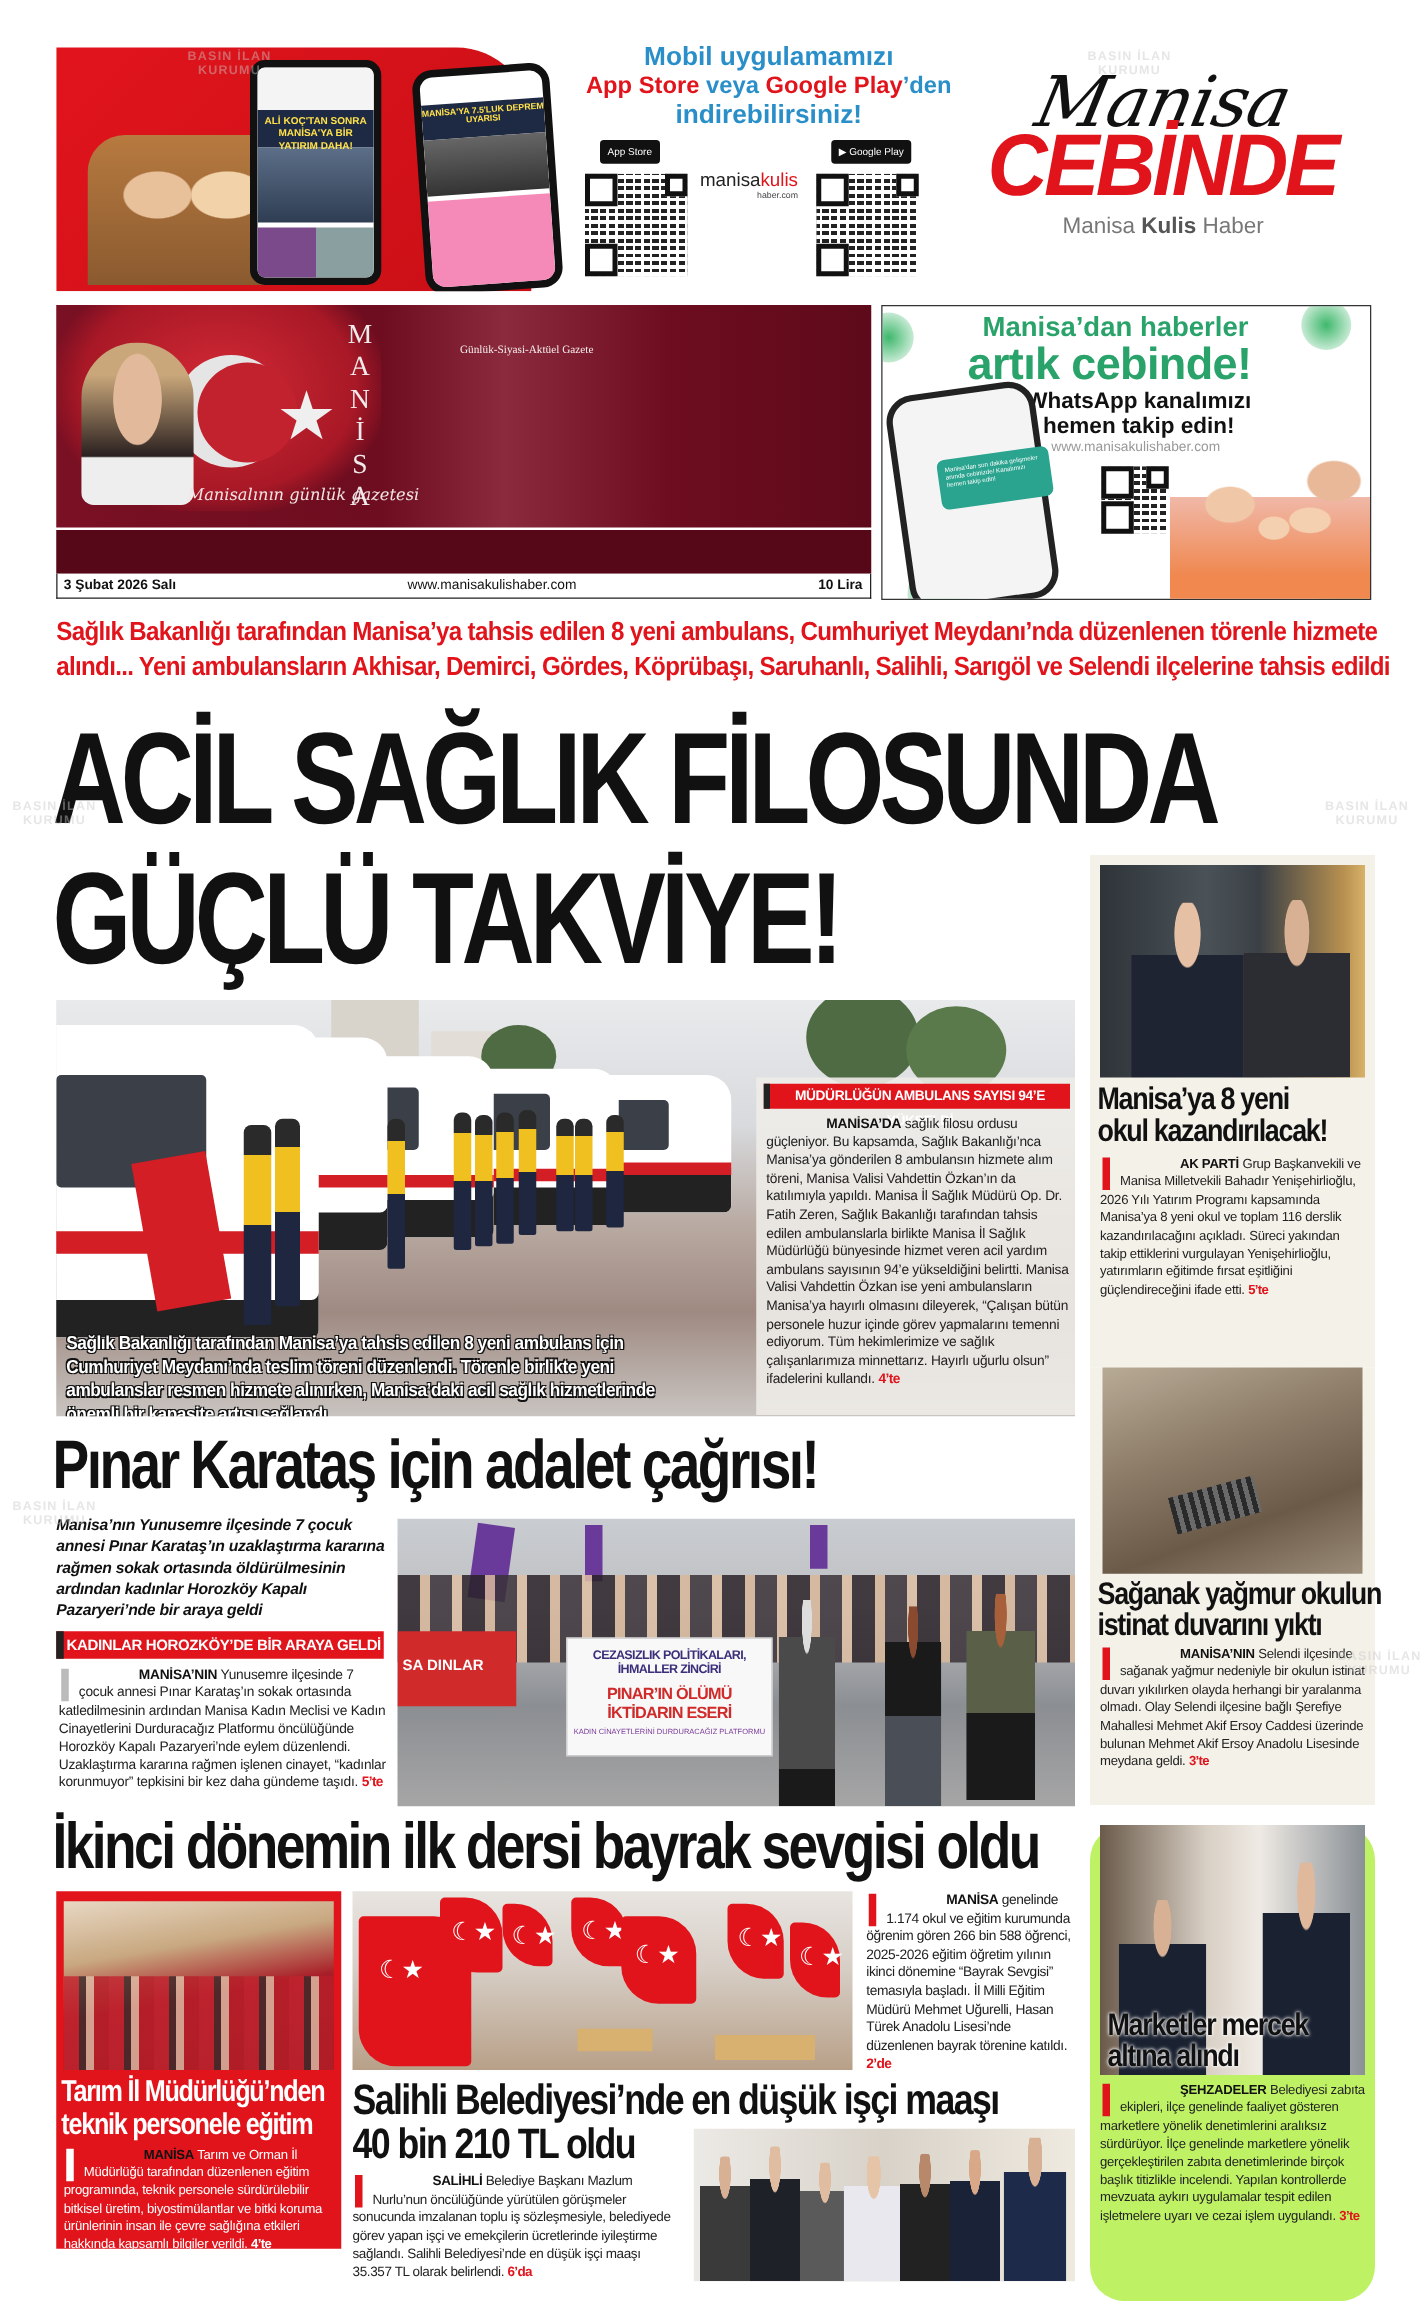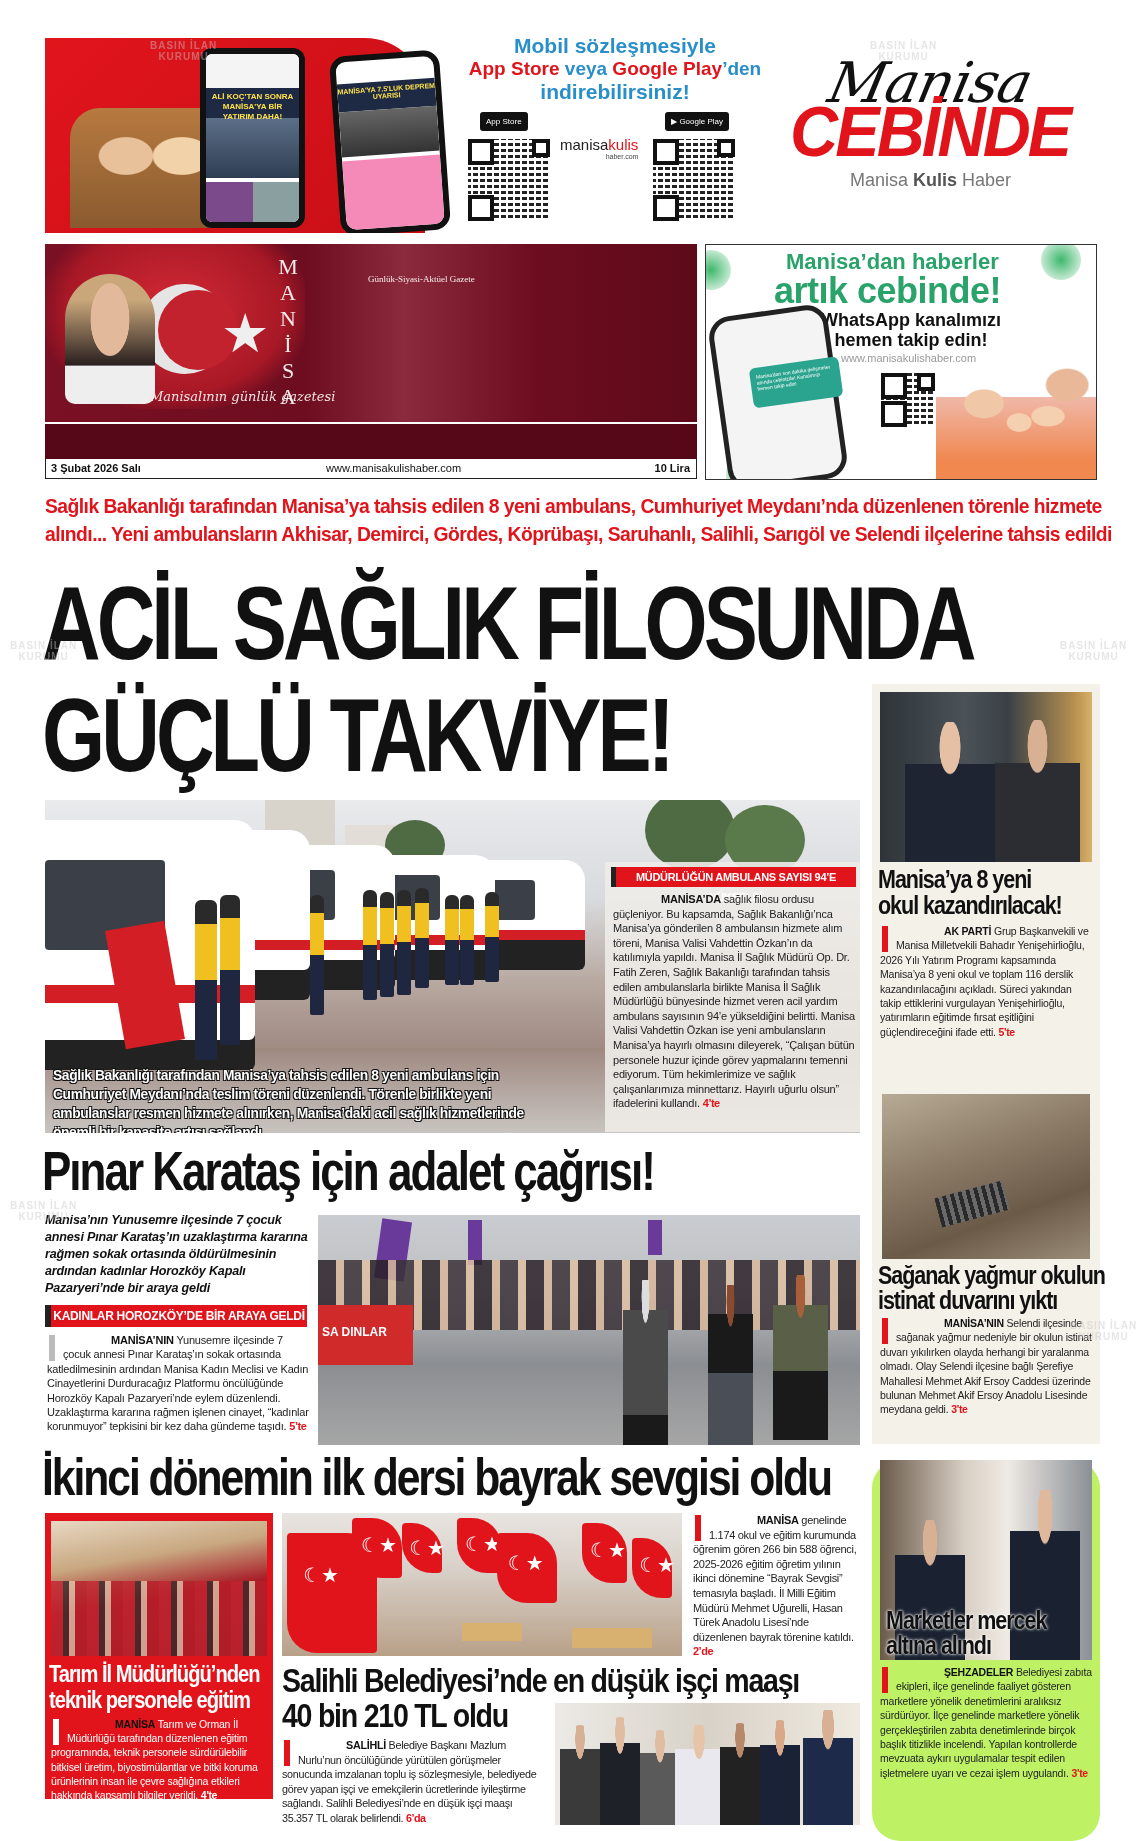--- a/index.html
+++ b/index.html
@@ -176,21 +176,21 @@
     </div>
   </div>
   <div class="phone">
     <div class="scr">
       <div class="ban">MANİSA'YA 7.5'LUK DEPREM UYARISI</div>
       <div class="img"></div>
       <div class="pink"></div>
     </div>
   </div>
   <div class="ad-text">
-    <div class="l1">Mobil sözleşmesiyle</div>
+    <div class="l1">Mobil uygulamamızı</div>
     <div class="l2"><span class="r">App Store</span><span> veya </span><span class="r">Google Play</span><span>’den</span></div>
     <div class="l3">indirebilirsiniz!</div>
   </div>
   <div class="store-btn" style="left:435px; top:84px;"><span> </span><span>App Store</span></div>
   <div class="mk-logo"><span>manisa</span><b>kulis</b><small>haber.com</small></div>
   <div class="store-btn" style="left:620px; top:84px;"><span>▶ </span><span>Google Play</span></div>
   <div class="qr" style="left:420px; top:108px;">
       <span class="corner"></span>
     </div>
   <div class="qr" style="left:605px; top:108px;">
@@ -329,20 +329,25 @@
 <div class="abs pinar-head">Pınar Karataş için adalet çağrısı!</div>
 <div class="abs pinar-lede">Manisa’nın Yunusemre ilçesinde 7 çocuk annesi Pınar Karataş’ın uzaklaştırma kararına rağmen sokak ortasında öldürülmesinin ardından kadınlar Horozköy Kapalı Pazaryeri’nde bir araya geldi</div>
 <div class="abs pinar-kicker">KADINLAR HOROZKÖY’DE BİR ARAYA GELDİ</div>
 <div class="abs pinar-body lead"><span class="greybar"></span><b>MANİSA’NIN</b><span> Yunusemre ilçesinde 7 çocuk annesi Pınar Karataş’ın sokak ortasında katledilmesinin ardından Manisa Kadın Meclisi ve Kadın Cinayetlerini Durduracağız Platformu öncülüğünde Horozköy Kapalı Pazaryeri’nde eylem düzenlendi. Uzaklaştırma kararına rağmen işlenen cinayet, “kadınlar korunmuyor” tepkisini bir kez daha gündeme taşıdı. </span><span class="pgref">5’te</span></div>
 <div class="abs protest-photo">
   <div class="flagp" style="left:60px; transform:rotate(8deg);"></div>
   <div class="flagp" style="left:150px; width:14px; height:45px;"></div>
   <div class="flagp" style="left:330px; width:14px; height:35px;"></div>
   <div class="crowd"></div>
   <div class="banner-red">SA DINLAR</div>
+  <div class="banner-main">
+    <div class="a">CEZASIZLIK POLİTİKALARI, İHMALLER ZİNCİRİ</div>
+    <div class="b">PINAR’IN ÖLÜMÜ İKTİDARIN ESERİ</div>
+    <div class="c">KADIN CİNAYETLERİNİ DURDURACAĞIZ PLATFORMU</div>
+  </div>
   <div class="woman" style="left:305px; top:65px; height:165px; background:radial-gradient(ellipse at 50% 10%, #ddd 0 12%, transparent 13%), linear-gradient(180deg, transparent 18%, #4a4a4a 18%, #4a4a4a 82%, #1a1a1a 82%);"></div>
   <div class="woman" style="left:390px; top:70px; height:160px; background:radial-gradient(ellipse at 50% 10%, #8a4a30 0 12%, transparent 13%), linear-gradient(180deg, transparent 18%, #1a1a1a 18%, #1a1a1a 55%, #4a4e56 55%);"></div>
   <div class="woman" style="left:455px; top:60px; height:165px; width:55px; background:radial-gradient(ellipse at 50% 10%, #a8603a 0 12%, transparent 13%), linear-gradient(180deg, transparent 18%, #5a6048 18%, #5a6048 58%, #1a1a1a 58%);"></div>
 </div>
 
 <div class="abs bayrak-head">İkinci dönemin ilk dersi bayrak sevgisi oldu</div>
 <div class="abs tarim-box">
   <div class="tarim-photo"></div>
   <div class="ttl">
       <div>Tarım İl Müdürlüğü’nden</div>

